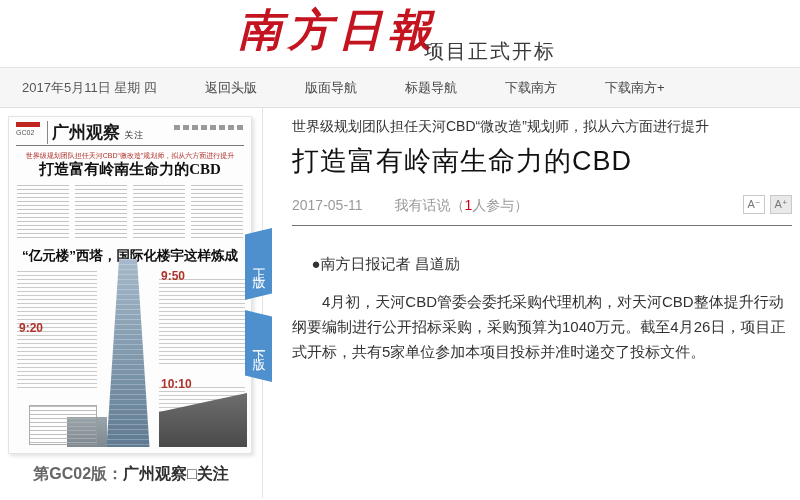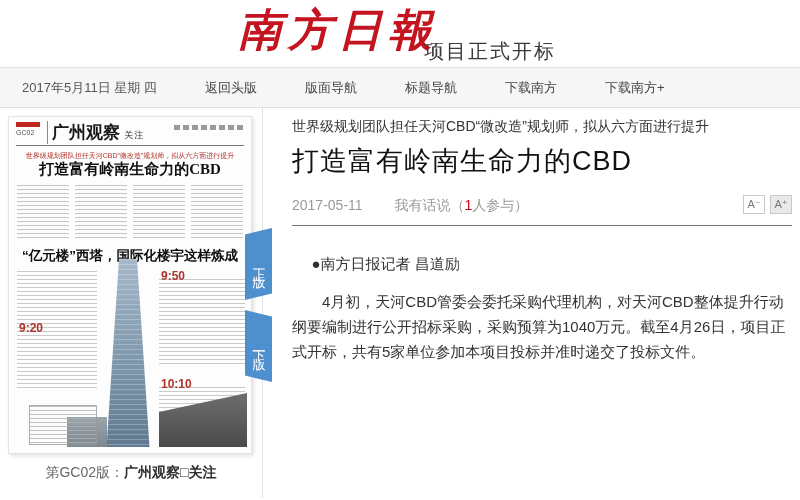--- a/index.html
+++ b/index.html
@@ -61,21 +61,21 @@
   .np-podium2 { position: absolute; left: 58px; top: 300px; width: 40px; height: 30px;
     background: linear-gradient(180deg, #9aa4ab, #7d8890); }
   .np-box-note { position: absolute; left: 20px; top: 288px; width: 68px; height: 40px;
     border: 1px solid #9a9a9a; background: repeating-linear-gradient(180deg, #b0b0b0 0 1px, transparent 1px 4px); opacity: .8; }
   .np-time { position: absolute; font-size: 12px; font-weight: bold; color: #b03329; }
   .np-time.t1 { left: 152px; top: 152px; }
   .np-time.t2 { left: 10px; top: 204px; }
   .np-time.t3 { left: 152px; top: 260px; }
 
   .thumb-caption { position: absolute; left: 0; top: 356px; width: 262px; text-align: center;
-    font-size: 14px; color: #666; }
+    font-size: 16px; color: #666; font-weight: bold; }
   .thumb-caption b { color: #2f2f2f; }
 
   
   .pager-btn { position: absolute; left: 245px; width: 27px; height: 72px; background: #4e8fce;
     color: #fff; writing-mode: vertical-rl; text-orientation: upright; letter-spacing: 4px;
     display: flex; align-items: center; justify-content: center; font-size: 13px; cursor: pointer; }
   .pager-prev { top: 120px; clip-path: polygon(0 9%, 100% 0, 100% 91%, 0 100%); }
   .pager-next { top: 202px; clip-path: polygon(0 0, 100% 9%, 100% 100%, 0 91%); }
 
   

